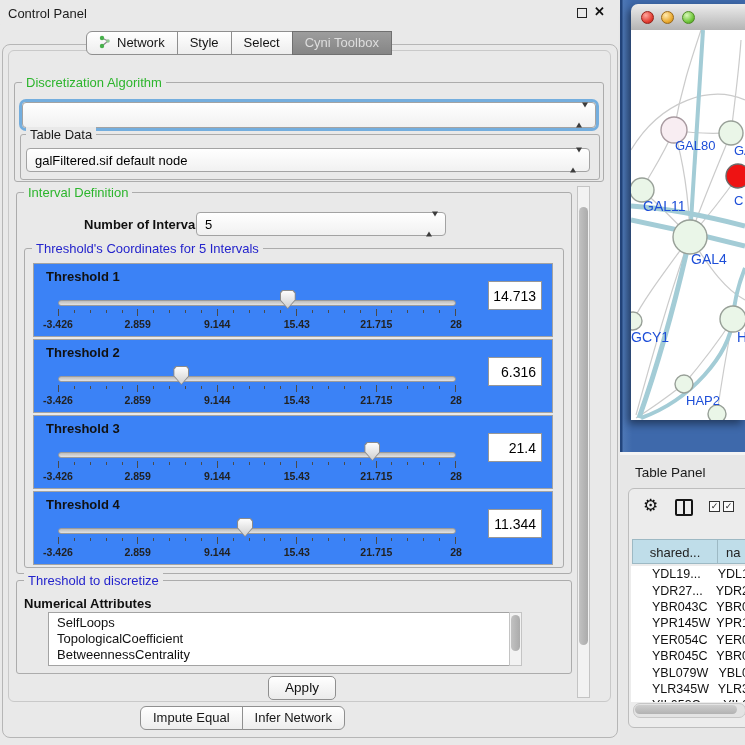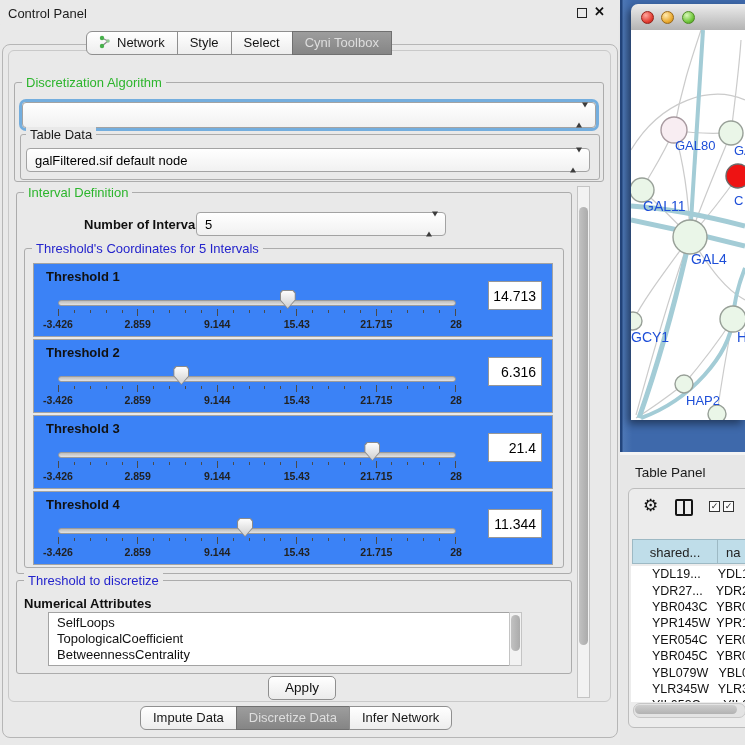--- a/index.html
+++ b/index.html
@@ -337,22 +337,21 @@
         <div class="item">TopologicalCoefficient</div>
         <div class="item">BetweennessCentrality</div>
       </div>
     <div class="vscroll" style="left:509px;top:612px;height:54px;">
       <div class="vthumb" style="top:2px;height:36px;"></div>
     </div>
 
     <div class="btn" style="left:268px;top:676px;width:66px;height:22px;line-height:22px;">Apply</div>
 
     <div class="tabbar" id="bottom-tabs">
-        <span class="seg first"><span>Impute Data</span></span>
-        <span class="seg sel"><span>Discretize Data</span></span>
+        <span class="seg first"><span>Impute Equal</span></span>
         <span class="seg last"><span>Infer Network</span></span>
       </div>
   </div>
 
   <div id="desktop">
     <div id="net-window">
       <div id="net-titlebar">
         <div class="light red"></div>
         <div class="light yellow"></div>
         <div class="light green"></div>

